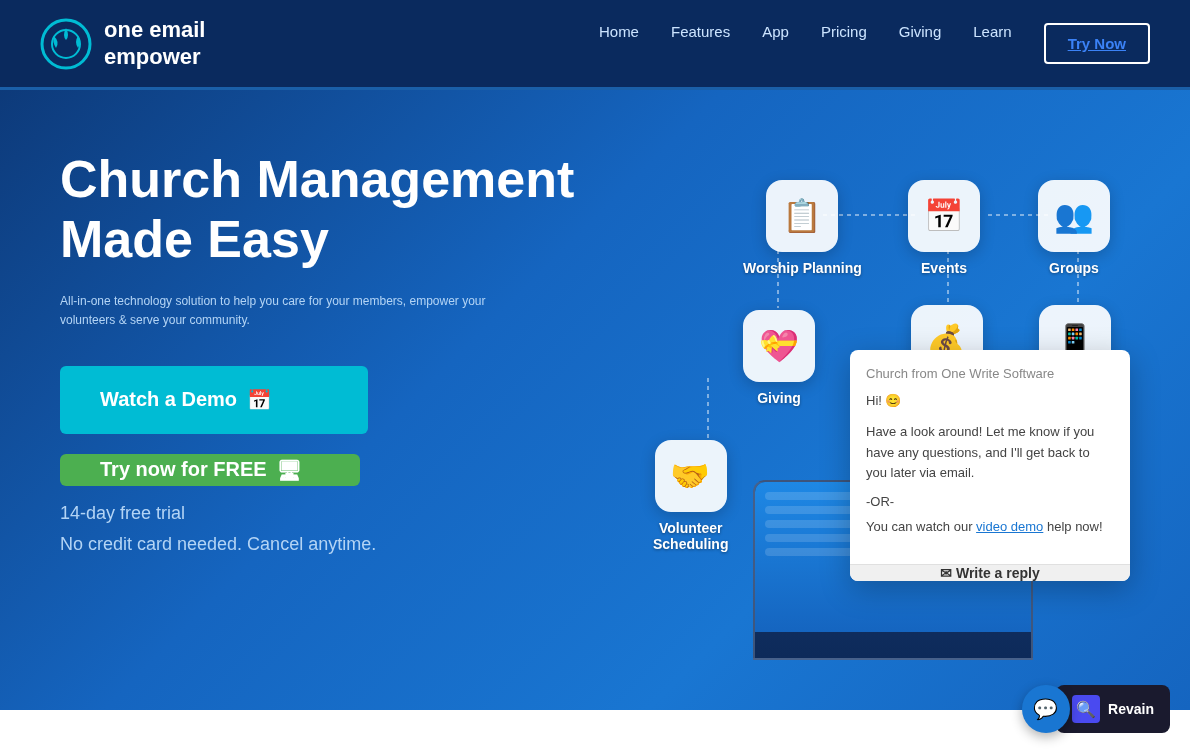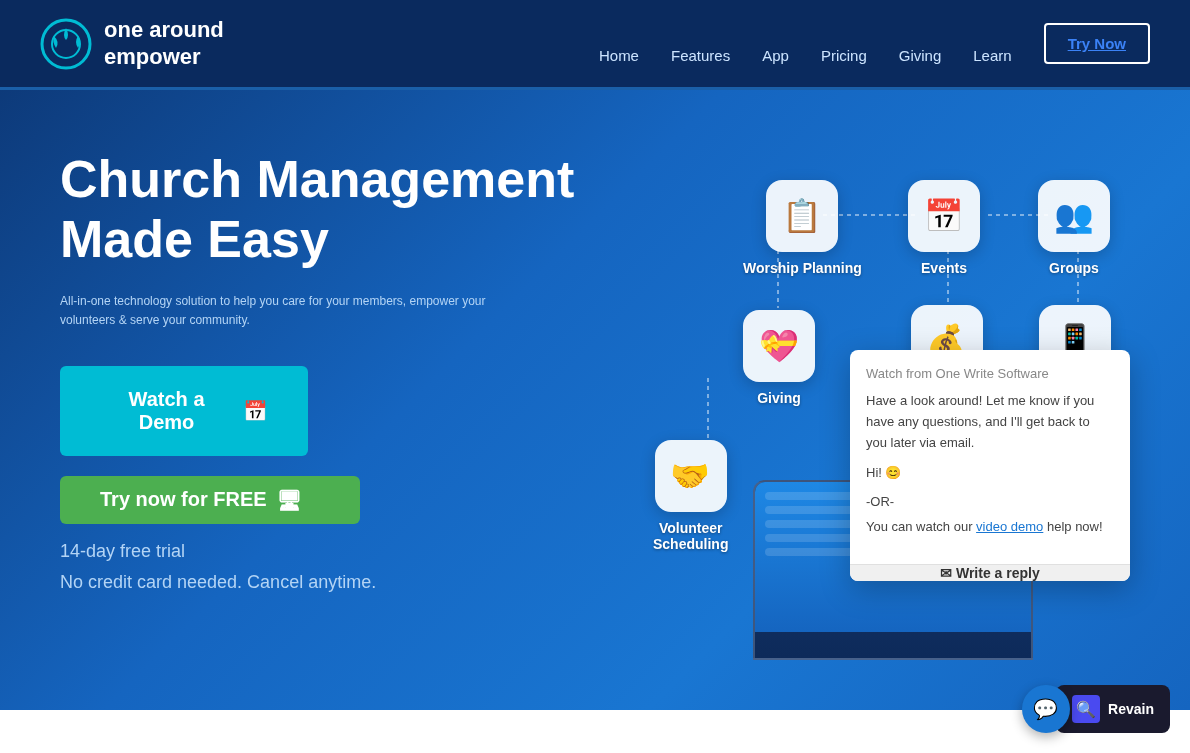--- a/index.html
+++ b/index.html
@@ -26,21 +26,21 @@
     }
     .logo-text {
       color: white;
       font-size: 22px;
       font-weight: 700;
       line-height: 1.2;
     }
     .logo-text span { display: block; }
     .nav-links {
       display: flex;
-      align-items: flex-end;
+      align-items: flex-start;
       gap: 32px;
     }
     .nav-link {
       color: #cce4ff;
       font-size: 15px;
       text-decoration: none;
       cursor: pointer;
     }
     .try-now-btn {
       border: 2px solid white;
@@ -89,31 +89,31 @@
       gap: 10px;
       background: #00bcd4;
       color: white;
       font-size: 20px;
       font-weight: 600;
       padding: 22px 40px;
       border: none;
       border-radius: 6px;
       cursor: pointer;
       margin-bottom: 20px;
-      width: 248px;
+      width: 308px;
     }
     .btn-try {
       display: flex;
       align-items: center;
       gap: 10px;
       background: #4caf50;
       color: white;
       font-size: 20px;
       font-weight: 600;
-      padding: 12px 40px;
+      padding: 4px 40px;
       border: none;
       border-radius: 6px;
       cursor: pointer;
       margin-bottom: 12px;
       width: 300px;
     }
     .free-trial-note {
       color: #b3d4f5;
       font-size: 18px;
       line-height: 1.7;
@@ -300,21 +300,21 @@
 <nav class="navbar">
   <div class="logo-area">
     <svg class="logo-icon" viewBox="0 0 52 52">
       <circle cx="26" cy="26" r="24" fill="none" stroke="#00bcd4" stroke-width="3"></circle>
       <circle cx="26" cy="26" r="14" fill="none" stroke="#00bcd4" stroke-width="2"></circle>
       <path d="M26 10 Q30 18 26 22 Q22 18 26 10" fill="#00bcd4"></path>
       <path d="M14 18 Q20 24 16 30 Q12 24 14 18" fill="#00bcd4"></path>
       <path d="M38 18 Q42 24 38 30 Q34 24 38 18" fill="#00bcd4"></path>
     </svg>
     <div class="logo-text">
-      <span>one around</span>
+      <span>one email</span>
       <span>empower</span>
     </div>
   </div>
 
   <div class="nav-links">
     <a class="nav-link">Home</a>
     <a class="nav-link">Features</a>
     <a class="nav-link">App</a>
     <a class="nav-link">Pricing</a>
     <a class="nav-link">Giving</a>
@@ -397,24 +397,24 @@
         <div class="laptop-screen-row" style="width:70%"></div>
         <div class="laptop-screen-row" style="width:85%"></div>
         <div class="laptop-screen-row" style="width:60%"></div>
         <div class="laptop-screen-row" style="width:90%"></div>
       </div>
     </div>
 
     <div class="chat-popup">
       <div class="chat-body">
         <div class="chat-sender">
-          <span>Watch</span> <span>from One Write Software</span>
+          <span>Church</span> <span>from One Write Software</span>
         </div>
+        <div class="chat-message">Hi! 😊</div>
         <div class="chat-message">Have a look around! Let me know if you have any questions, and I'll get back to you later via email.</div>
-        <div class="chat-message">Hi! 😊</div>
         <div class="chat-or">-OR-</div>
         <div class="chat-message">
           <span>You can watch our</span> <a class="chat-link">video demo</a> <span>help now!</span>
         </div>
       </div>
       <button class="chat-reply-btn">✉ Write a reply</button>
     </div>
   </div>
 </section>
 

